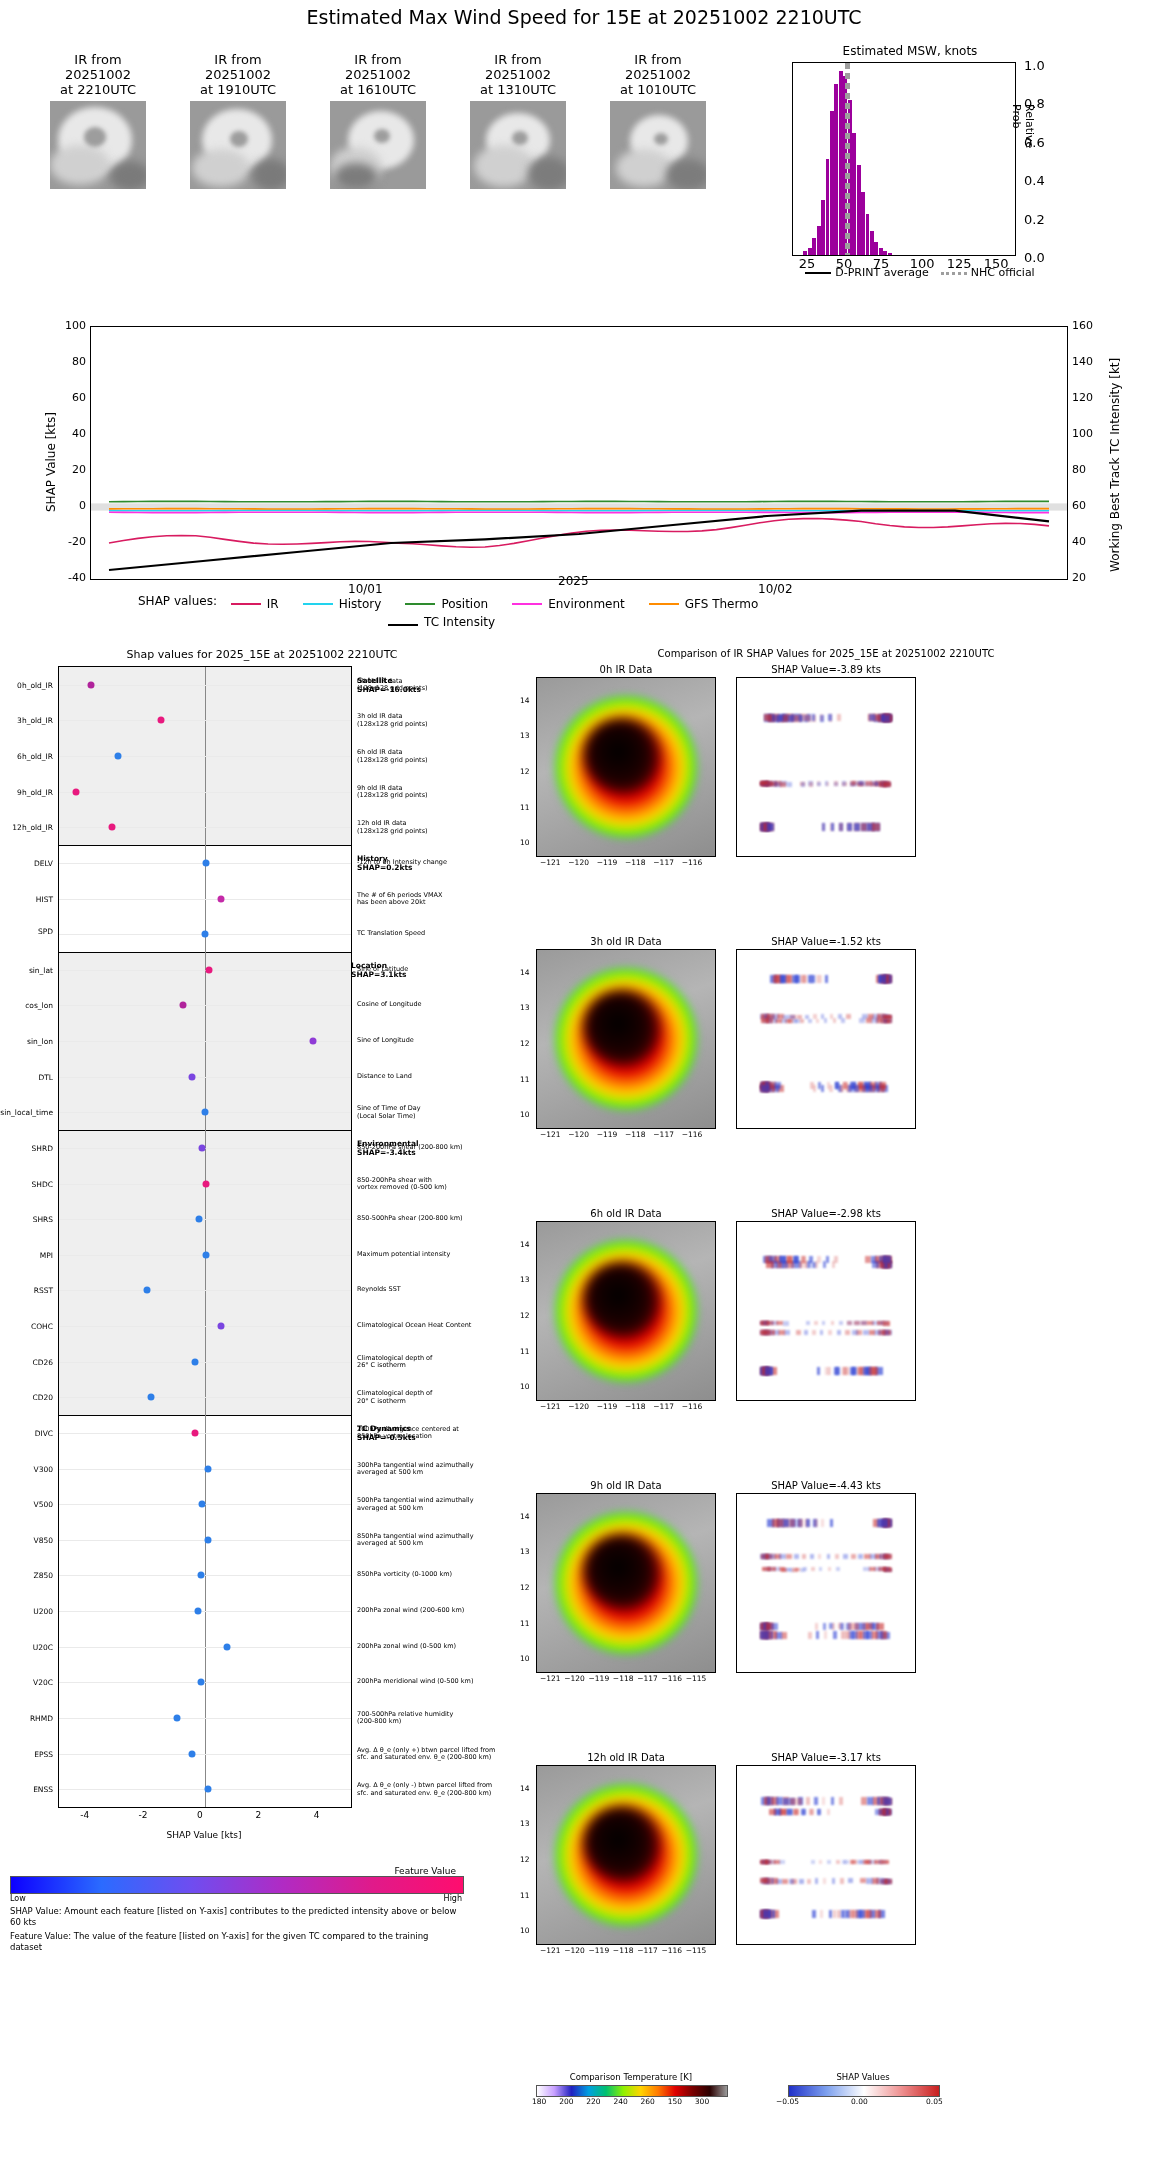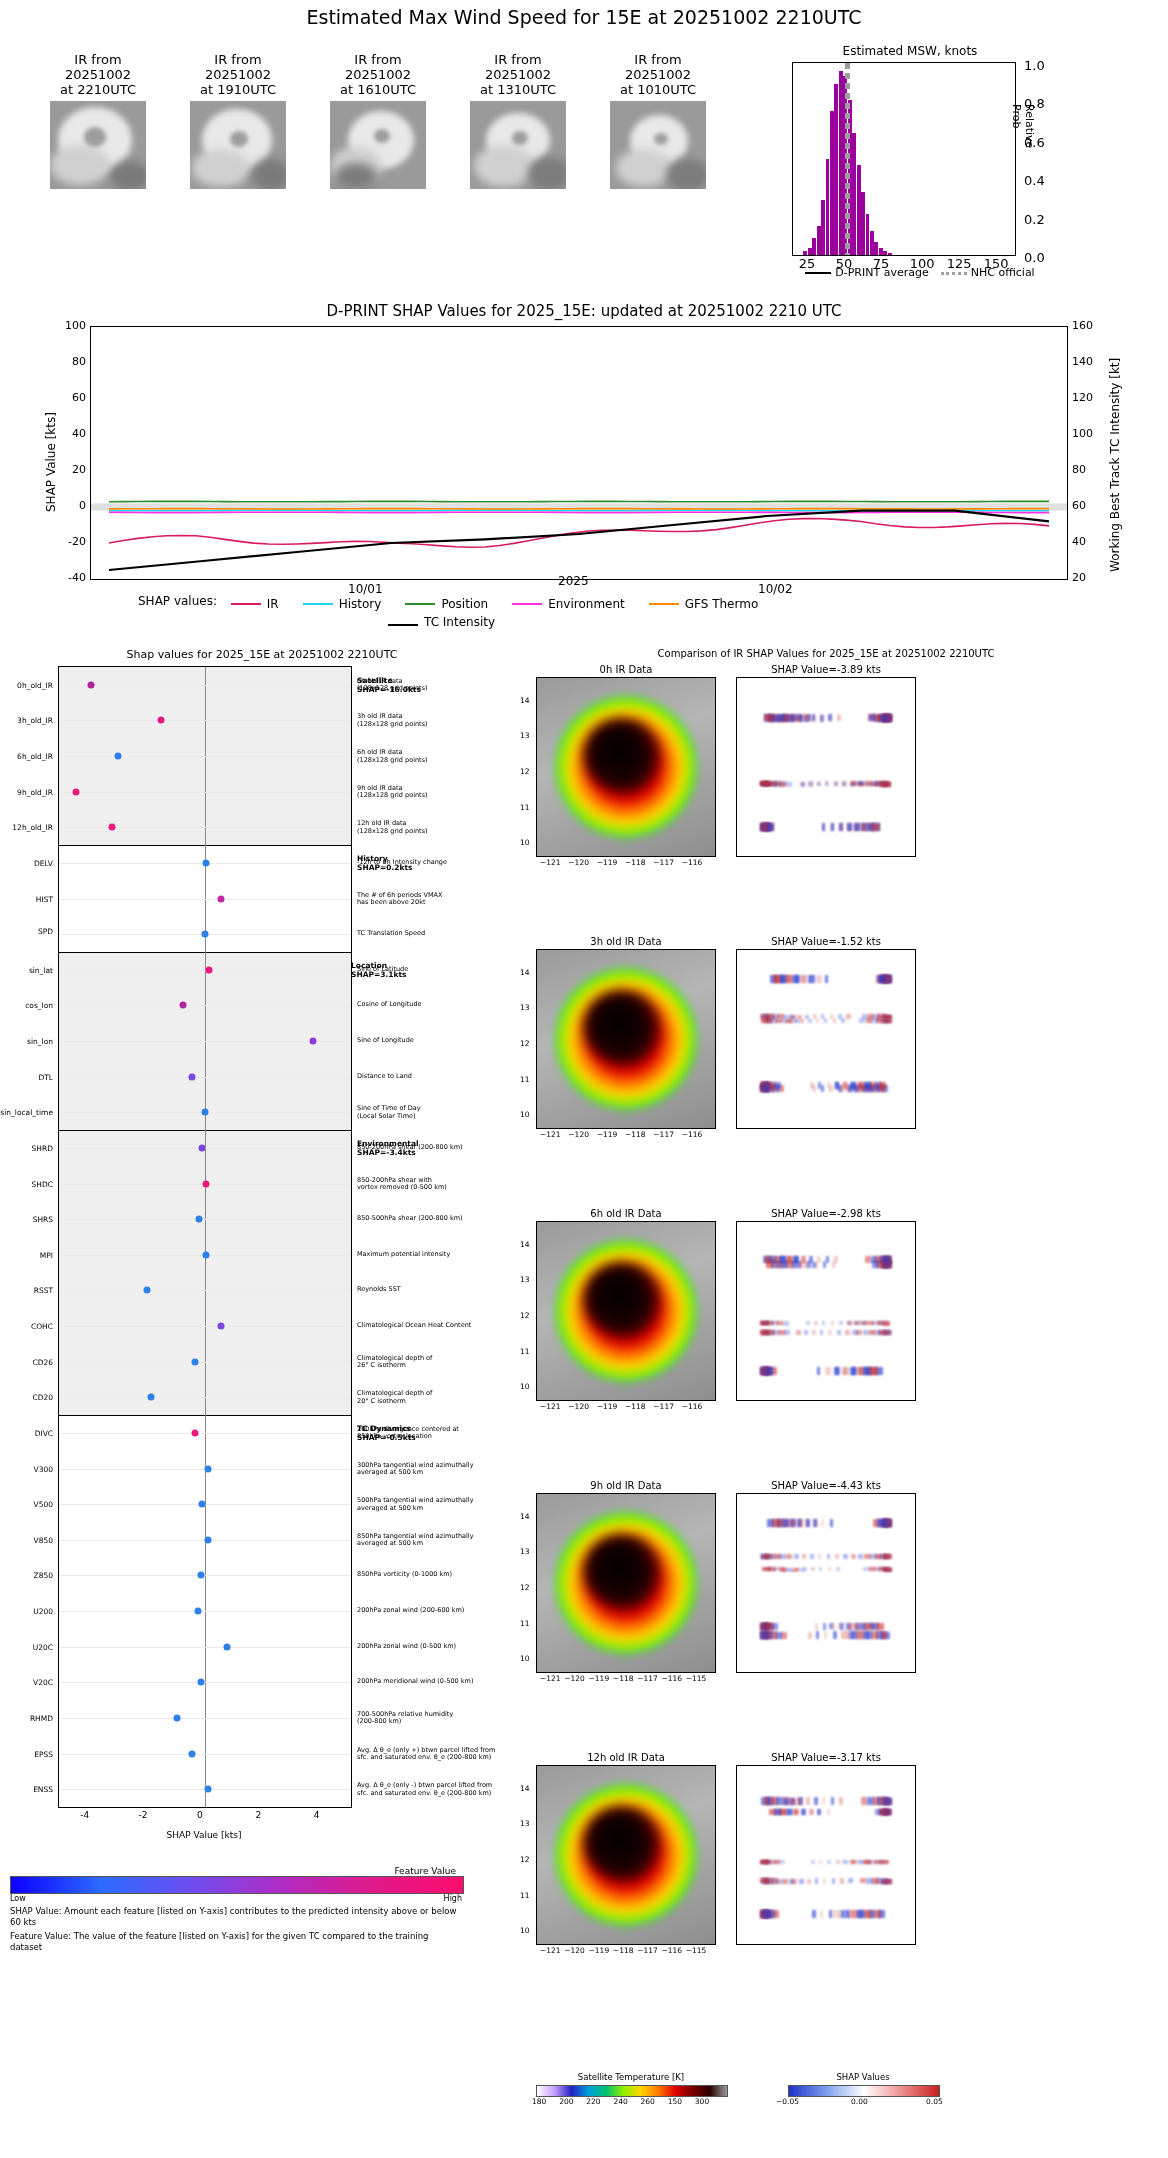--- a/index.html
+++ b/index.html
@@ -187,21 +187,20 @@
         <div class="axl" style="left: 55.8px; top: 2px;">50</div>
         <div class="axl" style="left: 92.8px; top: 2px;">75</div>
         <div class="axl" style="left: 129.8px; top: 2px;">100</div>
         <div class="axl" style="left: 166.8px; top: 2px;">125</div>
         <div class="axl" style="left: 203.8px; top: 2px;">150</div>
       </div>
   </div>
 </div>
 
 <div class="abs" id="panel2">
-  <div class="p2-title">D-PRINT SHAP Values for 2025_15E: updated at 20251002 2210 UTC</div>
   <div class="p2-box" id="p2box">
       <svg width="976" height="252" style="position: absolute; left: 0px; top: 0px;">
         <rect x="0" y="176.4" width="976" height="7.200000000000017" fill="#e0e0e0"></rect>
         <path d="M18.0 216.0 L32.5 213.5 L46.9 211.4 L61.4 209.7 L75.8 208.7 L90.3 208.5 L104.8 208.8 L119.2 210.2 L133.7 212.4 L148.2 214.4 L162.6 216.1 L177.1 217.0 L191.5 217.3 L206.0 217.0 L220.5 216.4 L234.9 215.6 L249.4 214.8 L263.8 214.4 L278.3 214.5 L292.8 215.3 L307.2 216.1 L321.7 216.8 L336.2 217.8 L350.6 218.9 L365.1 219.8 L379.5 220.2 L394.0 220.0 L408.5 218.5 L422.9 216.4 L437.4 213.8 L451.8 211.0 L466.3 208.4 L480.8 206.1 L495.2 204.3 L509.7 203.3 L524.2 203.0 L538.6 203.1 L553.1 203.7 L567.5 204.2 L582.0 204.5 L596.5 204.5 L610.9 203.9 L625.4 202.6 L639.8 200.6 L654.3 198.3 L668.8 195.8 L683.2 193.7 L697.7 192.3 L712.2 191.6 L726.6 191.5 L741.1 192.1 L755.5 193.1 L770.0 194.5 L784.5 196.7 L798.9 198.5 L813.4 199.9 L827.8 200.5 L842.3 200.5 L856.8 199.9 L871.2 198.9 L885.7 197.8 L900.2 196.8 L914.6 196.4 L929.1 196.5 L943.5 197.4 L958.0 198.9 " fill="none" stroke="#d81b60" stroke-width="1.6"></path>
         <path d="M18.0 183.6 L32.5 183.7 L46.9 183.7 L61.4 183.8 L75.8 183.8 L90.3 183.8 L104.8 183.7 L119.2 183.7 L133.7 183.6 L148.2 183.5 L162.6 183.4 L177.1 183.4 L191.5 183.4 L206.0 183.4 L220.5 183.5 L234.9 183.6 L249.4 183.7 L263.8 183.8 L278.3 183.8 L292.8 183.8 L307.2 183.8 L321.7 183.7 L336.2 183.7 L350.6 183.6 L365.1 183.5 L379.5 183.4 L394.0 183.4 L408.5 183.4 L422.9 183.4 L437.4 183.5 L451.8 183.6 L466.3 183.7 L480.8 183.8 L495.2 183.8 L509.7 183.8 L524.2 183.8 L538.6 183.7 L553.1 183.6 L567.5 183.5 L582.0 183.5 L596.5 183.4 L610.9 183.4 L625.4 183.4 L639.8 183.4 L654.3 183.5 L668.8 183.6 L683.2 183.7 L697.7 183.8 L712.2 183.8 L726.6 183.8 L741.1 183.8 L755.5 183.7 L770.0 183.6 L784.5 183.5 L798.9 183.5 L813.4 183.4 L827.8 183.4 L842.3 183.4 L856.8 183.5 L871.2 183.5 L885.7 183.6 L900.2 183.7 L914.6 183.8 L929.1 183.8 L943.5 183.8 L958.0 183.8 " fill="none" stroke="#22d3ee" stroke-width="1.6"></path>
         <path d="M18.0 174.7 L32.5 174.6 L46.9 174.5 L61.4 174.4 L75.8 174.4 L90.3 174.4 L104.8 174.4 L119.2 174.5 L133.7 174.6 L148.2 174.7 L162.6 174.8 L177.1 174.8 L191.5 174.8 L206.0 174.8 L220.5 174.7 L234.9 174.6 L249.4 174.6 L263.8 174.5 L278.3 174.4 L292.8 174.4 L307.2 174.4 L321.7 174.4 L336.2 174.5 L350.6 174.6 L365.1 174.7 L379.5 174.8 L394.0 174.8 L408.5 174.8 L422.9 174.8 L437.4 174.7 L451.8 174.6 L466.3 174.5 L480.8 174.5 L495.2 174.4 L509.7 174.4 L524.2 174.4 L538.6 174.5 L553.1 174.5 L567.5 174.6 L582.0 174.7 L596.5 174.8 L610.9 174.8 L625.4 174.8 L639.8 174.8 L654.3 174.7 L668.8 174.6 L683.2 174.5 L697.7 174.4 L712.2 174.4 L726.6 174.4 L741.1 174.4 L755.5 174.5 L770.0 174.5 L784.5 174.6 L798.9 174.7 L813.4 174.8 L827.8 174.8 L842.3 174.8 L856.8 174.8 L871.2 174.7 L885.7 174.6 L900.2 174.5 L914.6 174.4 L929.1 174.4 L943.5 174.4 L958.0 174.4 " fill="none" stroke="#2e8b2e" stroke-width="1.6"></path>
         <path d="M18.0 185.3 L32.5 185.4 L46.9 185.5 L61.4 185.6 L75.8 185.6 L90.3 185.6 L104.8 185.6 L119.2 185.5 L133.7 185.4 L148.2 185.3 L162.6 185.3 L177.1 185.2 L191.5 185.2 L206.0 185.2 L220.5 185.2 L234.9 185.3 L249.4 185.4 L263.8 185.5 L278.3 185.6 L292.8 185.6 L307.2 185.6 L321.7 185.6 L336.2 185.5 L350.6 185.4 L365.1 185.3 L379.5 185.3 L394.0 185.2 L408.5 185.2 L422.9 185.2 L437.4 185.3 L451.8 185.3 L466.3 185.4 L480.8 185.5 L495.2 185.6 L509.7 185.6 L524.2 185.6 L538.6 185.6 L553.1 185.5 L567.5 185.4 L582.0 185.3 L596.5 185.2 L610.9 185.2 L625.4 185.2 L639.8 185.2 L654.3 185.3 L668.8 185.4 L683.2 185.4 L697.7 185.5 L712.2 185.6 L726.6 185.6 L741.1 185.6 L755.5 185.6 L770.0 185.5 L784.5 185.4 L798.9 185.3 L813.4 185.2 L827.8 185.2 L842.3 185.2 L856.8 185.2 L871.2 185.3 L885.7 185.4 L900.2 185.5 L914.6 185.5 L929.1 185.6 L943.5 185.6 L958.0 185.6 " fill="none" stroke="#ff30e0" stroke-width="1.6"></path>
         <path d="M18.0 181.9 L32.5 181.8 L46.9 181.7 L61.4 181.7 L75.8 181.6 L90.3 181.6 L104.8 181.6 L119.2 181.7 L133.7 181.7 L148.2 181.8 L162.6 181.9 L177.1 182.0 L191.5 182.0 L206.0 182.0 L220.5 182.0 L234.9 181.9 L249.4 181.8 L263.8 181.7 L278.3 181.6 L292.8 181.6 L307.2 181.6 L321.7 181.6 L336.2 181.7 L350.6 181.7 L365.1 181.8 L379.5 181.9 L394.0 182.0 L408.5 182.0 L422.9 182.0 L437.4 182.0 L451.8 181.9 L466.3 181.8 L480.8 181.7 L495.2 181.6 L509.7 181.6 L524.2 181.6 L538.6 181.6 L553.1 181.7 L567.5 181.8 L582.0 181.9 L596.5 181.9 L610.9 182.0 L625.4 182.0 L639.8 182.0 L654.3 182.0 L668.8 181.9 L683.2 181.8 L697.7 181.7 L712.2 181.6 L726.6 181.6 L741.1 181.6 L755.5 181.6 L770.0 181.7 L784.5 181.8 L798.9 181.9 L813.4 181.9 L827.8 182.0 L842.3 182.0 L856.8 182.0 L871.2 181.9 L885.7 181.9 L900.2 181.8 L914.6 181.7 L929.1 181.6 L943.5 181.6 L958.0 181.6 " fill="none" stroke="#ff8c00" stroke-width="1.6"></path>
         <path d="M18.0 243.0 L112.0 234.0 L206.0 225.0 L300.0 216.0 L394.0 212.4 L488.0 207.0 L582.0 198.0 L676.0 189.0 L770.0 183.6 L864.0 183.6 L958.0 194.4 " fill="none" stroke="#000000" stroke-width="2.2"></path>
       </svg>
@@ -1162,21 +1161,21 @@
           <div style="position: absolute; left: 137.794px; top: 42.5382px; width: 7.25757px; height: 6.53848px; background: rgba(40, 60, 210, 0.5); filter: blur(1.2px);"></div>
           <div style="position: absolute; left: 95.6147px; top: 144.27px; width: 3.85603px; height: 7.93916px; background: rgba(200, 40, 40, 0.235); filter: blur(1.2px);"></div>
           <div style="position: absolute; left: 46.2679px; top: 31.5672px; width: 6.12356px; height: 7.45273px; background: rgba(40, 60, 210, 0.596); filter: blur(1.2px);"></div>
           <div style="position: absolute; left: 23.0751px; top: 112.181px; width: 7.99394px; height: 5.26505px; background: rgba(200, 40, 40, 0.65); filter: blur(1.2px);"></div>
           <div style="position: absolute; left: 41.6973px; top: 94.4565px; width: 6.49215px; height: 3.78804px; background: rgba(40, 60, 210, 0.227); filter: blur(1.2px);"></div>
           <div style="position: absolute; left: 89.5599px; top: 42.5194px; width: 3.36773px; height: 6.54005px; background: rgba(200, 40, 40, 0.19); filter: blur(1.2px);"></div>
         </div>
       </div>
     </div>
 
-  <div class="cbtitle" style="left:48px;top:1424px;width:190px;">Satellite Temperature [K]</div>
+  <div class="cbtitle" style="left:48px;top:1424px;width:190px;">Comparison Temperature [K]</div>
   <div class="cb2" id="btcb" style="left: 48px; top: 1437px; width: 190px; background: linear-gradient(to right, rgb(255, 255, 255), rgb(200, 160, 255), rgb(32, 32, 192), rgb(0, 160, 224), rgb(0, 192, 112), rgb(142, 240, 0), rgb(255, 212, 0), rgb(255, 122, 0), rgb(224, 0, 0), rgb(122, 0, 0), rgb(43, 0, 0), rgb(154, 154, 154));"></div>
   <div id="btcbticks">
       <div class="cblab" style="left: 44px; top: 1449px;">180</div>
       <div class="cblab" style="left: 71.1429px; top: 1449px;">200</div>
       <div class="cblab" style="left: 98.2857px; top: 1449px;">220</div>
       <div class="cblab" style="left: 125.429px; top: 1449px;">240</div>
       <div class="cblab" style="left: 152.571px; top: 1449px;">260</div>
       <div class="cblab" style="left: 179.714px; top: 1449px;">150</div>
       <div class="cblab" style="left: 206.857px; top: 1449px;">300</div>
     </div>

